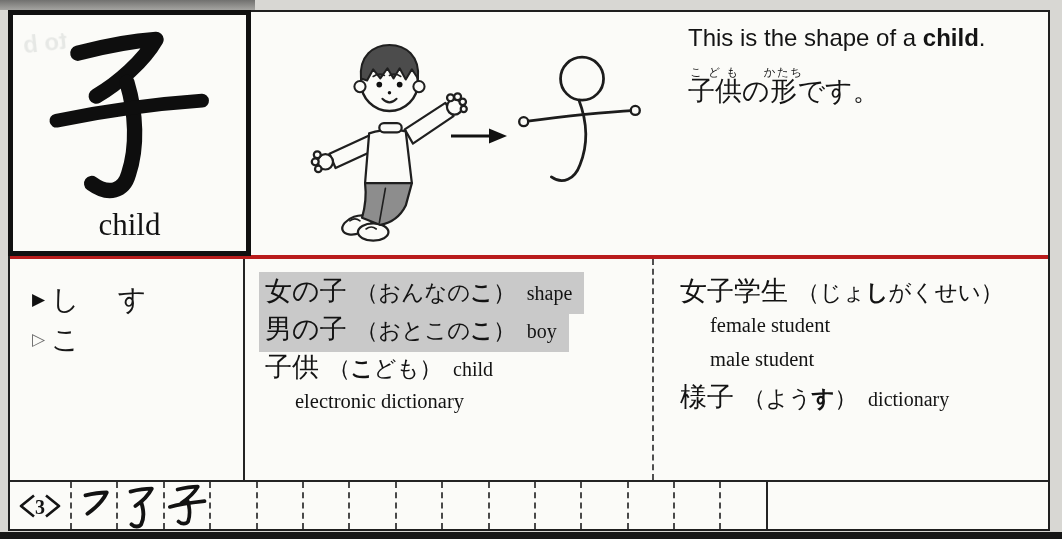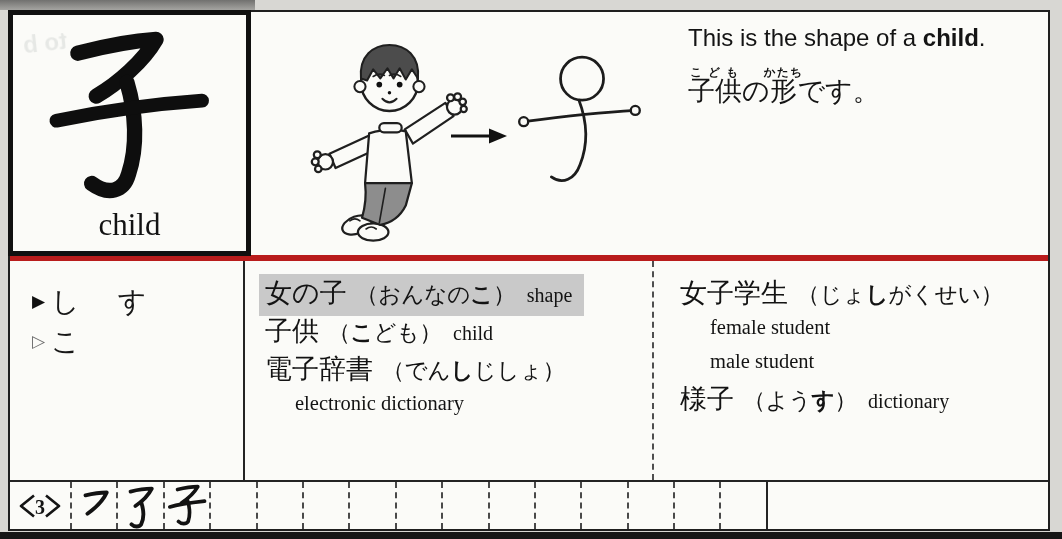--- a/index.html
+++ b/index.html
@@ -32,24 +32,24 @@
     position:absolute; left:10px; top:14px; font-weight:bold; font-size:24px;
     color:#233; opacity:.09; transform:scaleX(-1) rotate(6deg); filter:blur(.5px);
   }
   .boy { position:absolute; left:292px; top:22px; }
   .arrow { position:absolute; left:438px; top:112px; }
   .pictograph { position:absolute; left:506px; top:38px; }
   .intro { position:absolute; left:678px; top:12px; width:360px; }
   .intro-en { font-size:24px; color:#141414; }
   .intro-en b { font-weight:bold; }
   .intro-jp { margin-top:14px; font-size:27px; color:#141414; line-height:1.9; }
-  .intro-jp rt { font-size:11.5px; letter-spacing:1.5px; font-weight:bold; }
+  .intro-jp rt { font-size:11.5px; letter-spacing:1.5px; font-weight:normal; }
 
   
-  .row2 { position:absolute; left:0; top:243px; right:0; height:225px; border-top:6px solid #b91c1c;padding-left:33px; }
+  .row2 { position:absolute; left:0; top:243px; right:0; height:225px; border-top:4px solid #b91c1c;padding-left:33px; }
   .col-readings { position:absolute; left:0; top:0; width:235px; height:100%;
     border-right:2px solid #242424; padding:22px 0 0 22px; }
   .reading-line { height:40px; font-size:28px; white-space:nowrap; }
   .tri { font-size:17px; vertical-align:4px; margin-right:6px; }
   .tri.filled { color:#111; }
   .tri.hollow { color:#6e6e6e; }
   .kana-gap { margin-left:38px; }
 
   .col-vocab-center { position:absolute; left:237px; top:0; width:405px; height:100%; padding:13px 0 0 18px; }
   .col-vocab-right { position:absolute; left:642px; top:0; right:0; height:100%;
@@ -167,24 +167,24 @@
         <div class="reading-line">
           <span class="tri hollow">▷</span><span>こ</span>
         </div>
       </div>
 
       <div class="col-vocab-center">
         <div class="vline">
           <span class="hl"><span class="vword">女の子</span><span class="vreading"><span>（おんなの</span><b>こ</b><span>）</span></span><span class="vgloss">shape</span></span>
         </div>
         <div class="vline">
+          <span class="hl"><span class="vword">男の子</span><span class="vreading"><span>（おとこの</span><b>こ</b><span>）</span></span><span class="vgloss">boy</span></span>
+        </div>
+        <div class="vline">
           <span class="vword">子供</span><span class="vreading"><span>（</span><b>こ</b><span>ども）</span></span><span class="vgloss">child</span>
-        </div>
-        <div class="vline">
-          <span class="vword">電子辞書</span><span class="vreading"><span>（でん</span><b>し</b><span>じしょ）</span></span>
         </div>
         <div class="gloss-line">electronic dictionary</div>
       </div>
 
       <div class="col-vocab-right">
         <div class="vline">
           <span class="vword">女子学生</span><span class="vreading"><span>（じょ</span><b>し</b><span>がくせい）</span></span>
         </div>
         <div class="gloss-line">female student</div>
         <div class="gloss-line">male student</div>

